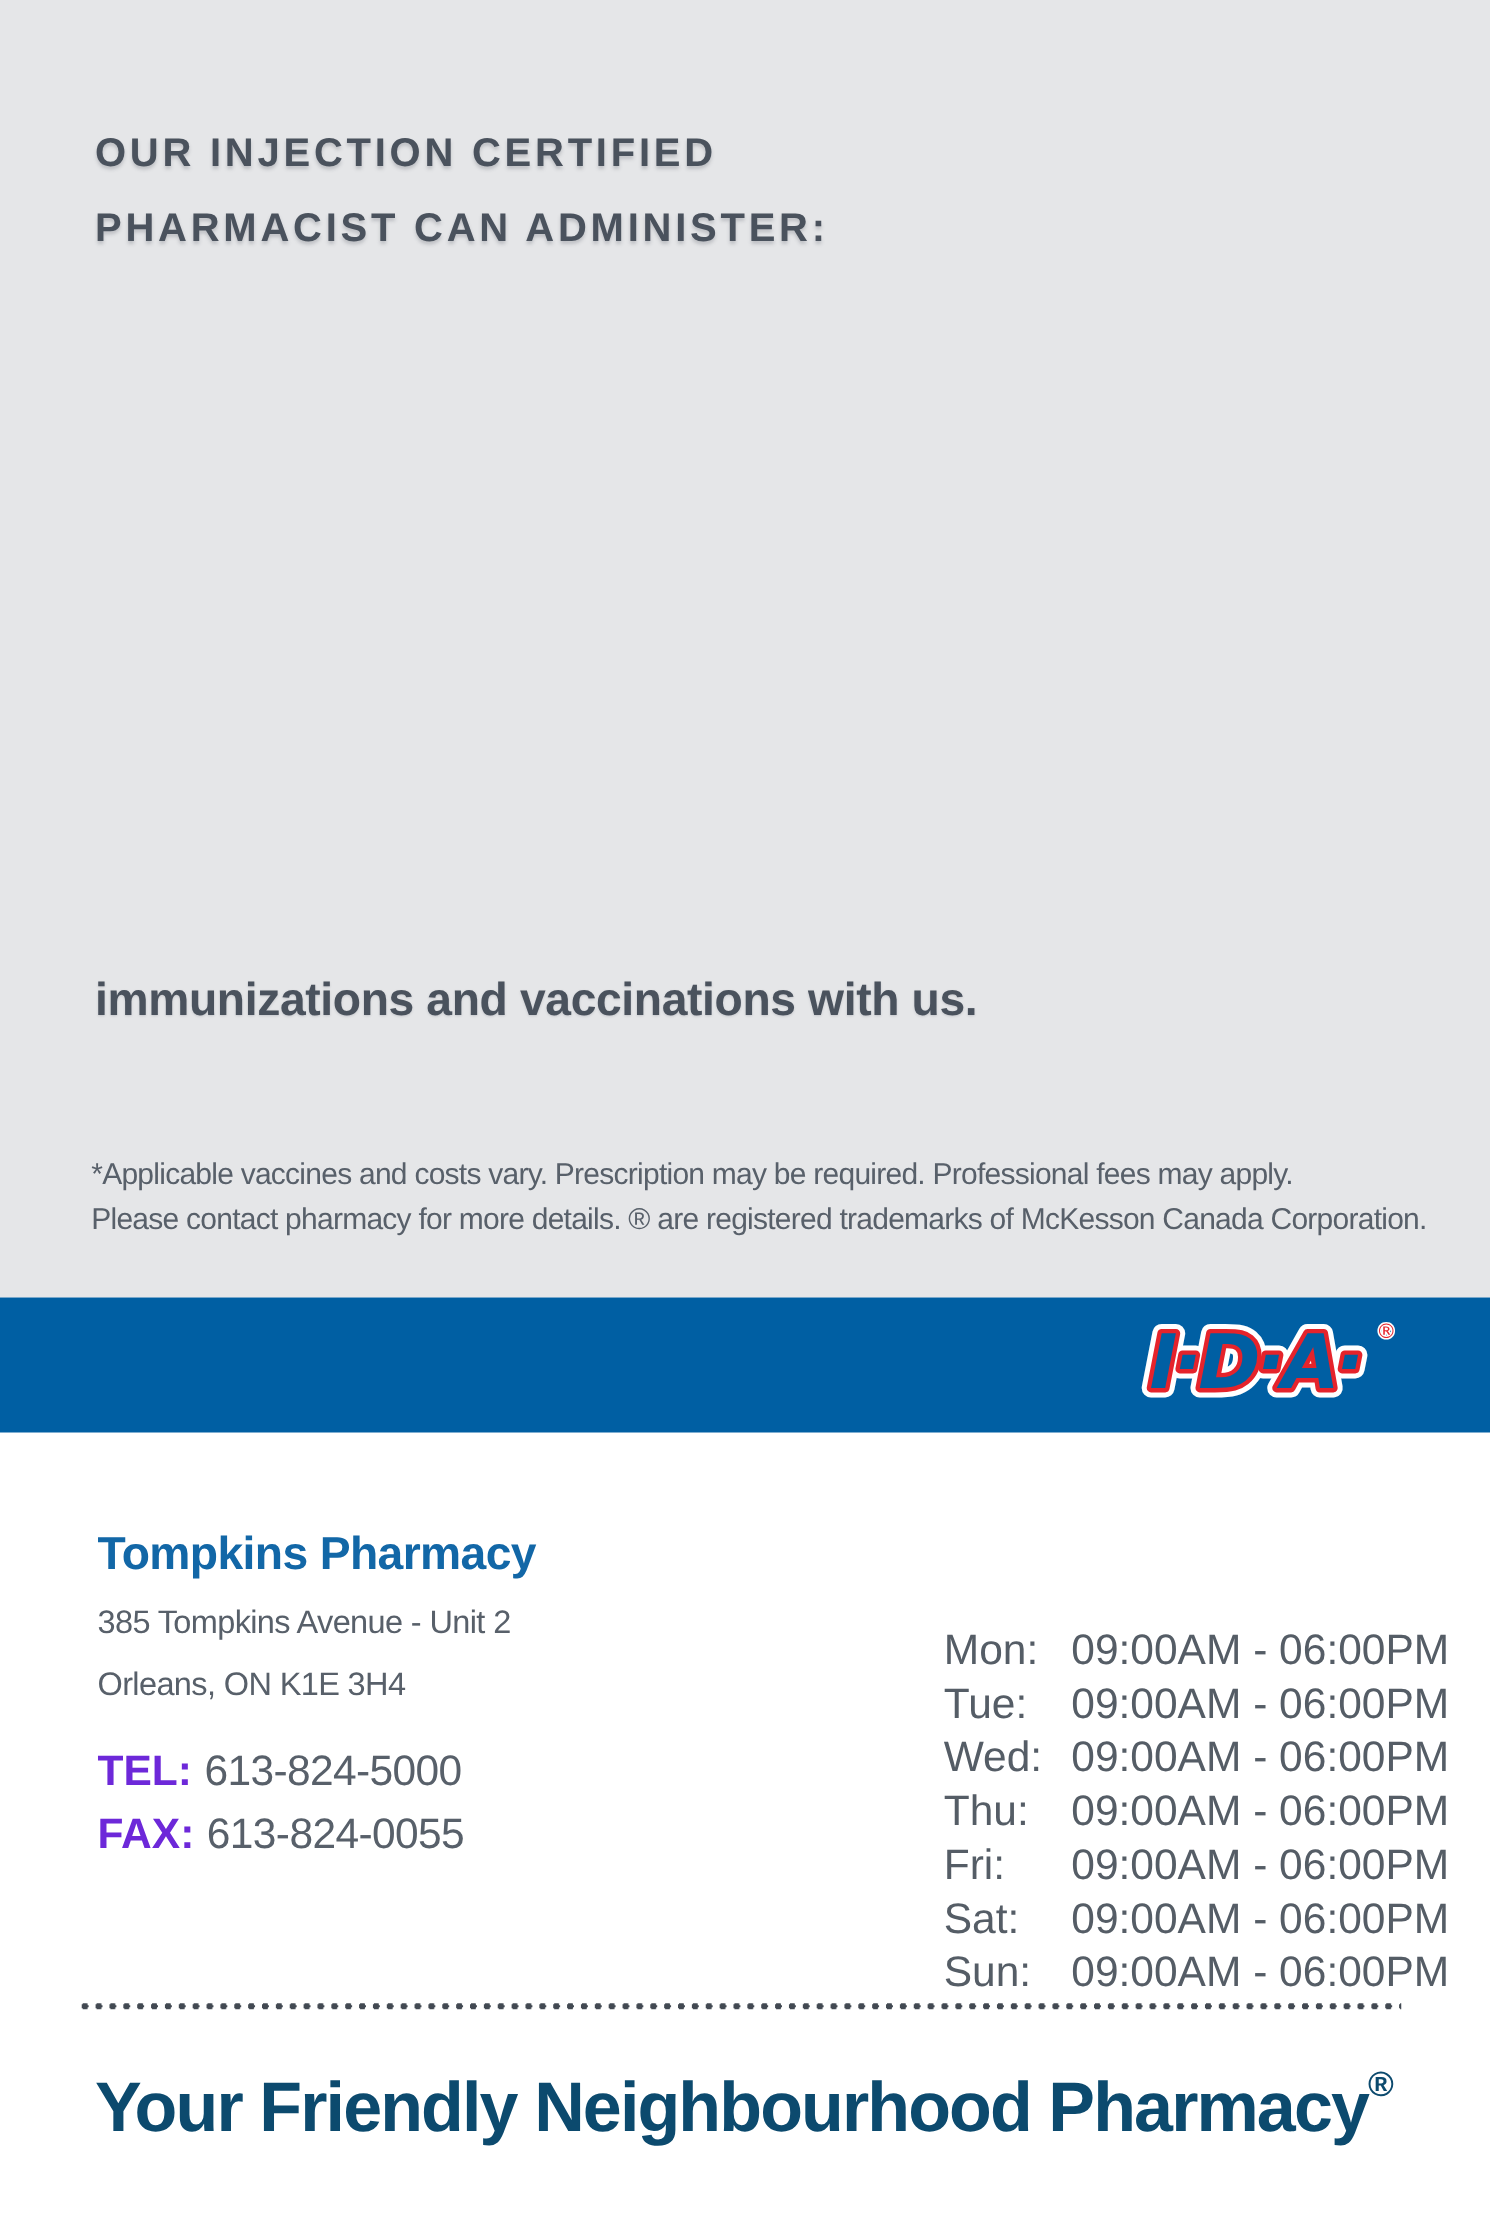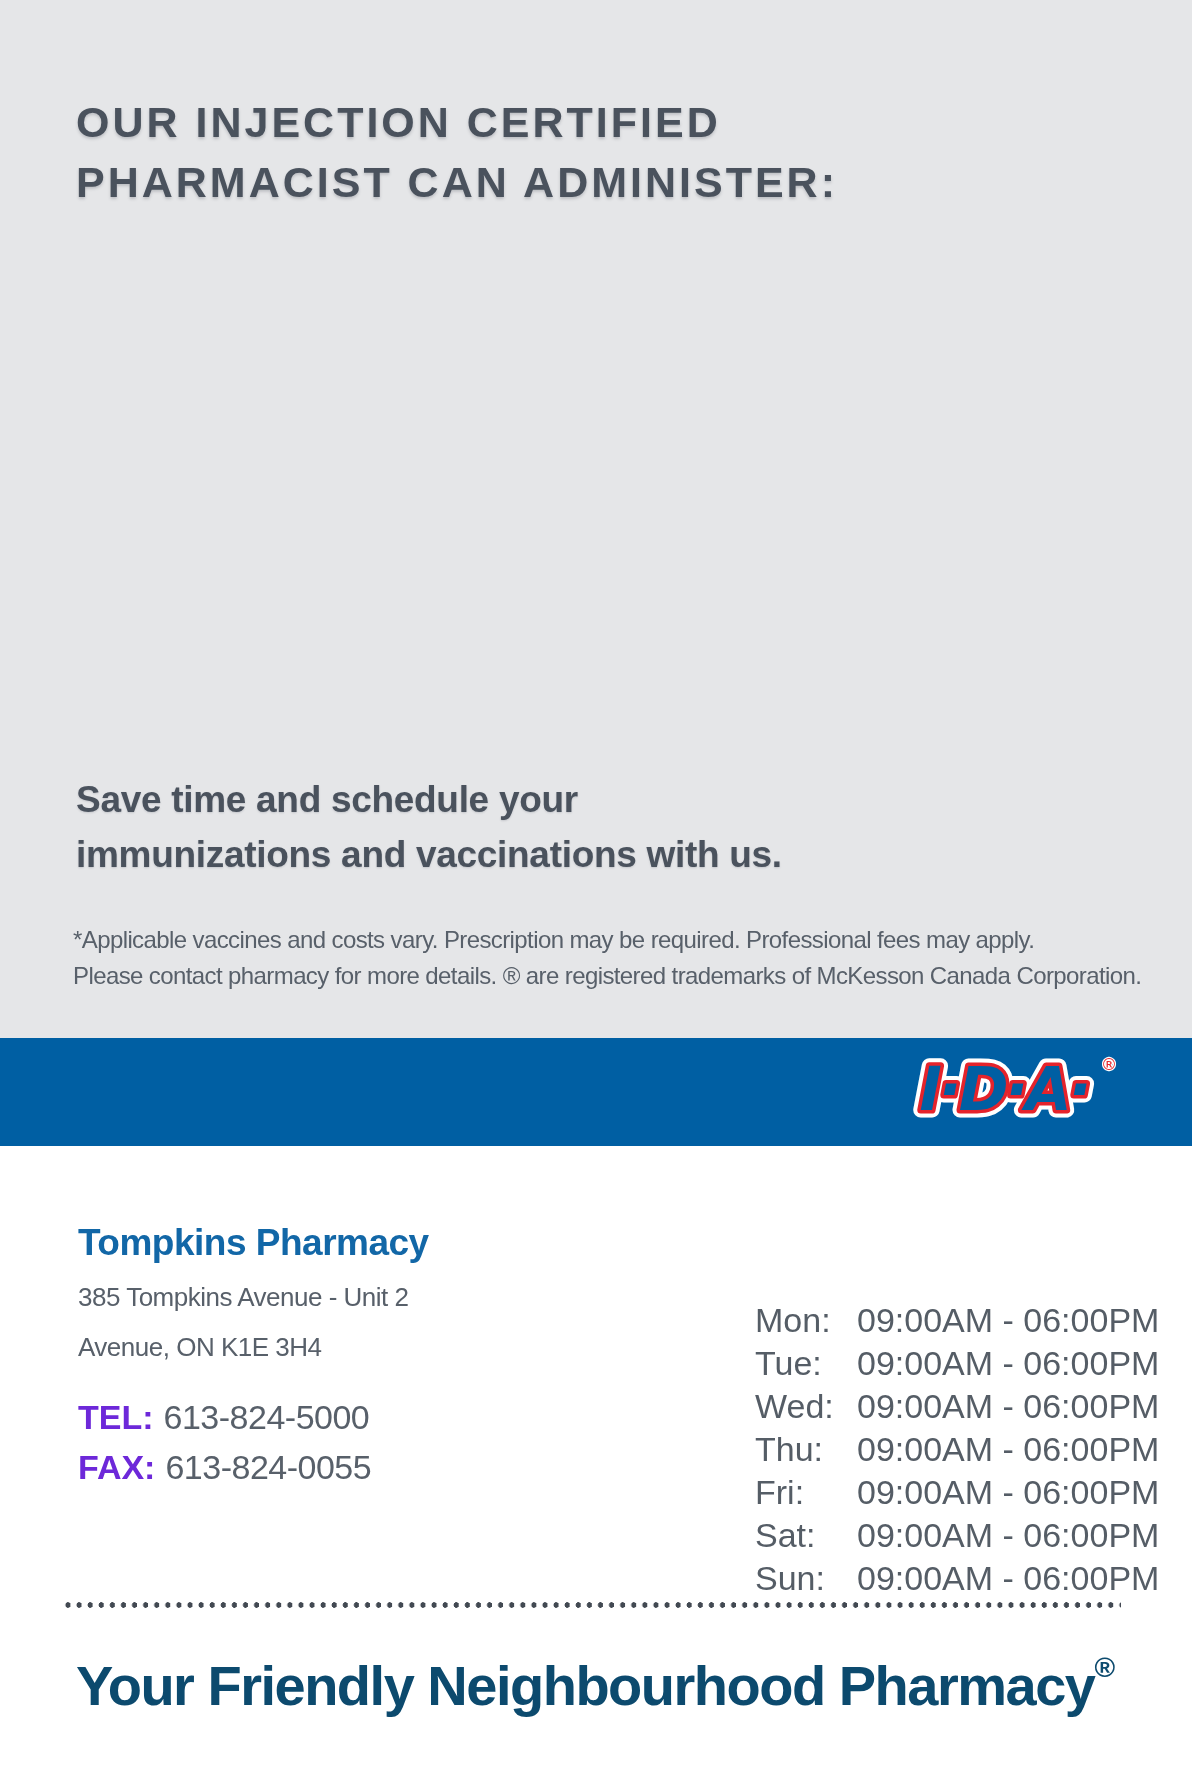--- a/index.html
+++ b/index.html
@@ -8,21 +8,21 @@
     background:#ffffff; overflow:hidden;
     font-family:"Liberation Sans", sans-serif;
   }
   
   .gray-section {
     position:absolute; left:0; top:0; width:1192px; height:1038px;
     background:#e5e6e8;
   }
   .main-heading {
     position:absolute; left:76px; top:92px;
-    font-size:43px; font-weight:bold; letter-spacing:3px;
+    font-size:32px; font-weight:bold; letter-spacing:3px;
     line-height:60px; color:#4a525d;
     text-shadow:0 2px 3px rgba(70,77,88,0.25);
     white-space:nowrap;
   }
   .sub-heading {
     position:absolute; left:76px; top:772px;
     font-size:37px; font-weight:bold; letter-spacing:-0.3px;
     line-height:55px; color:#4a525d;
     text-shadow:0 1px 2px rgba(70,77,88,0.2);
     white-space:nowrap;
@@ -79,21 +79,20 @@
 <body>
 
 <div class="page">
 
   <div class="gray-section">
     <div class="main-heading">
       <div>OUR INJECTION CERTIFIED</div>
       <div>PHARMACIST CAN ADMINISTER:</div>
     </div>
     <div class="sub-heading">
-      <div>Save time and schedule your</div>
       <div>immunizations and vaccinations with us.</div>
     </div>
     <div class="disclaimer">
       <div>*Applicable vaccines and costs vary. Prescription may be required. Professional fees may apply.</div>
       <div>Please contact pharmacy for more details. ® are registered trademarks of McKesson Canada Corporation.</div>
     </div>
   </div>
 
   <div class="blue-bar">
     <svg class="ida-logo" viewBox="0 0 206 92" xmlns="http://www.w3.org/2000/svg">
@@ -103,21 +102,21 @@
         <text x="96" y="66" fill="#005fa3">I·D·A·</text>
       </g>
       <text x="193" y="26" font-family="DejaVu Sans, sans-serif" font-size="16" fill="#e5232b" stroke="#ffffff" stroke-width="2.5" paint-order="stroke" stroke-linejoin="round">®</text>
     </svg>
   </div>
 
   <div class="pharmacy-name">Tompkins Pharmacy</div>
 
   <div class="address">
     <div>385 Tompkins Avenue - Unit 2</div>
-    <div>Avenue, ON K1E 3H4</div>
+    <div>Orleans, ON K1E 3H4</div>
   </div>
 
   <div class="phones">
     <div><b>TEL:</b><span>613-824-5000</span></div>
     <div><b>FAX:</b><span>613-824-0055</span></div>
   </div>
 
   <div class="hours">
     <div class="hours-row">
       <span class="hours-day">Mon:</span>

